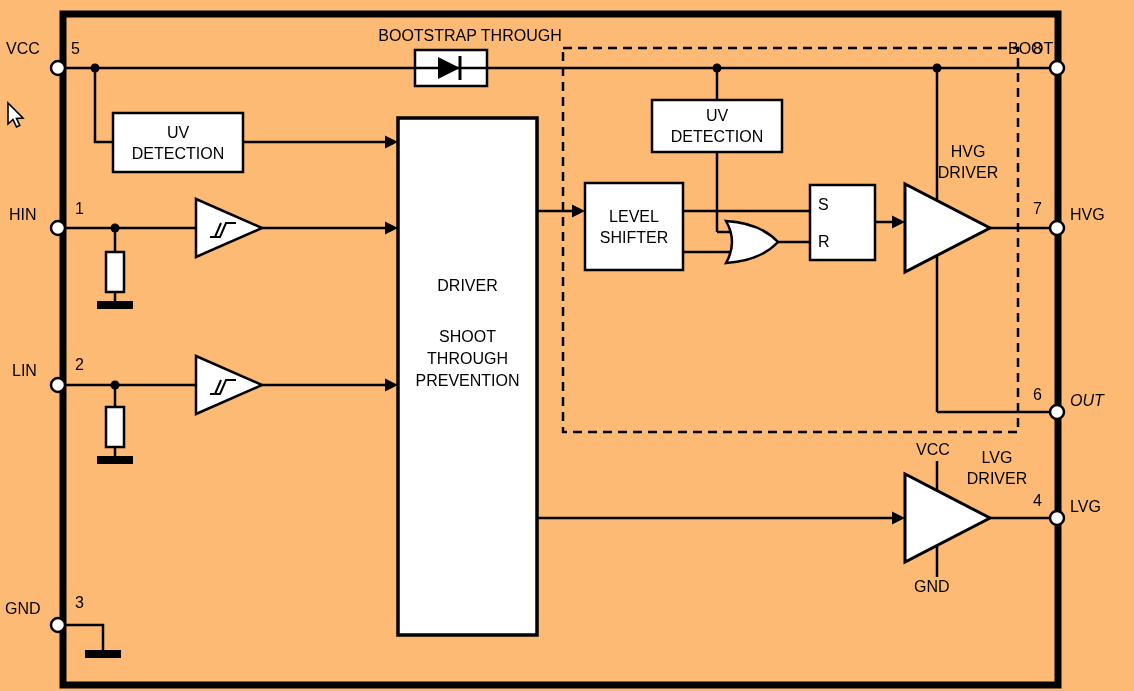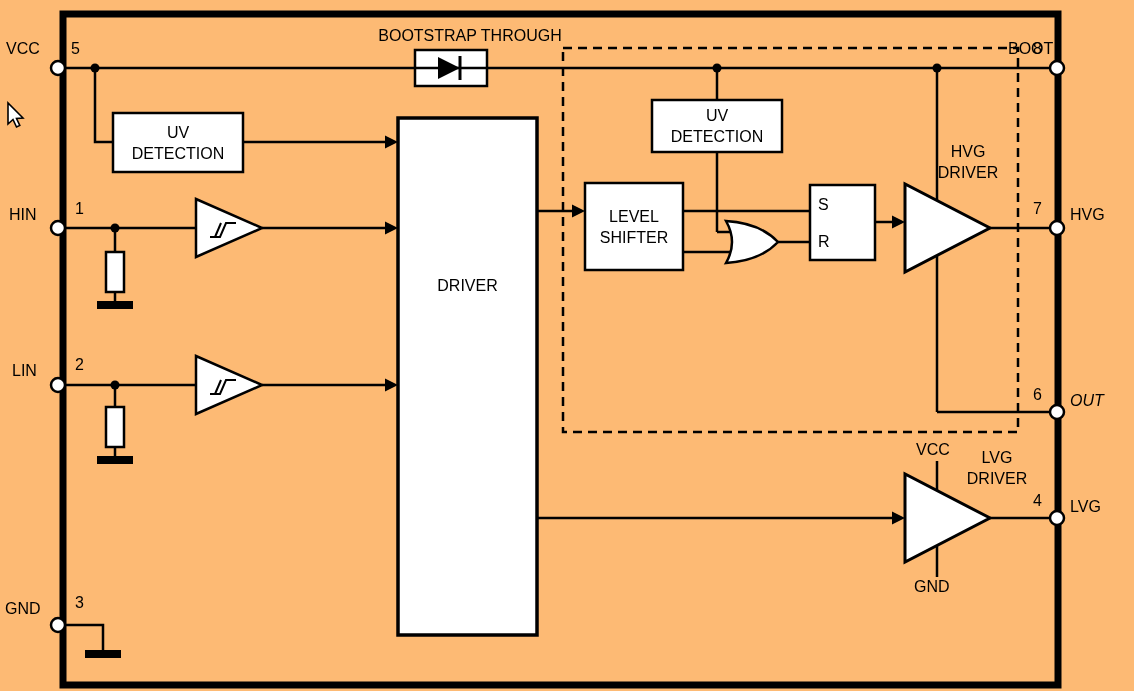--- a/index.html
+++ b/index.html
@@ -182,20 +182,23 @@
   <div class="box-lbl" style="left:652px;top:100px;width:130px;height:52px;">
     <span>UV
 DETECTION</span>
   </div>
   <div class="box-lbl" style="left:585px;top:183px;width:98px;height:87px;">
     <span>LEVEL
 SHIFTER</span>
   </div>
 
   <div class="lbl ctr" style="left:398px;top:276px;width:139px;">DRIVER</div>
+  <div class="lbl ctr" style="left:398px;top:326px;width:139px;line-height:22px;">SHOOT
+THROUGH
+PREVENTION</div>
 
   <div class="lbl" style="left:818px;top:195px;">S</div>
   <div class="lbl" style="left:818px;top:232px;">R</div>
 
   <div class="lbl ctr" style="left:912px;top:141px;width:112px;line-height:21px;">HVG
 DRIVER</div>
   <div class="lbl ctr" style="left:941px;top:447px;width:112px;line-height:21px;">LVG
 DRIVER</div>
   <div class="lbl" style="left:916px;top:440px;">VCC</div>
   <div class="lbl" style="left:914px;top:577px;">GND</div>

